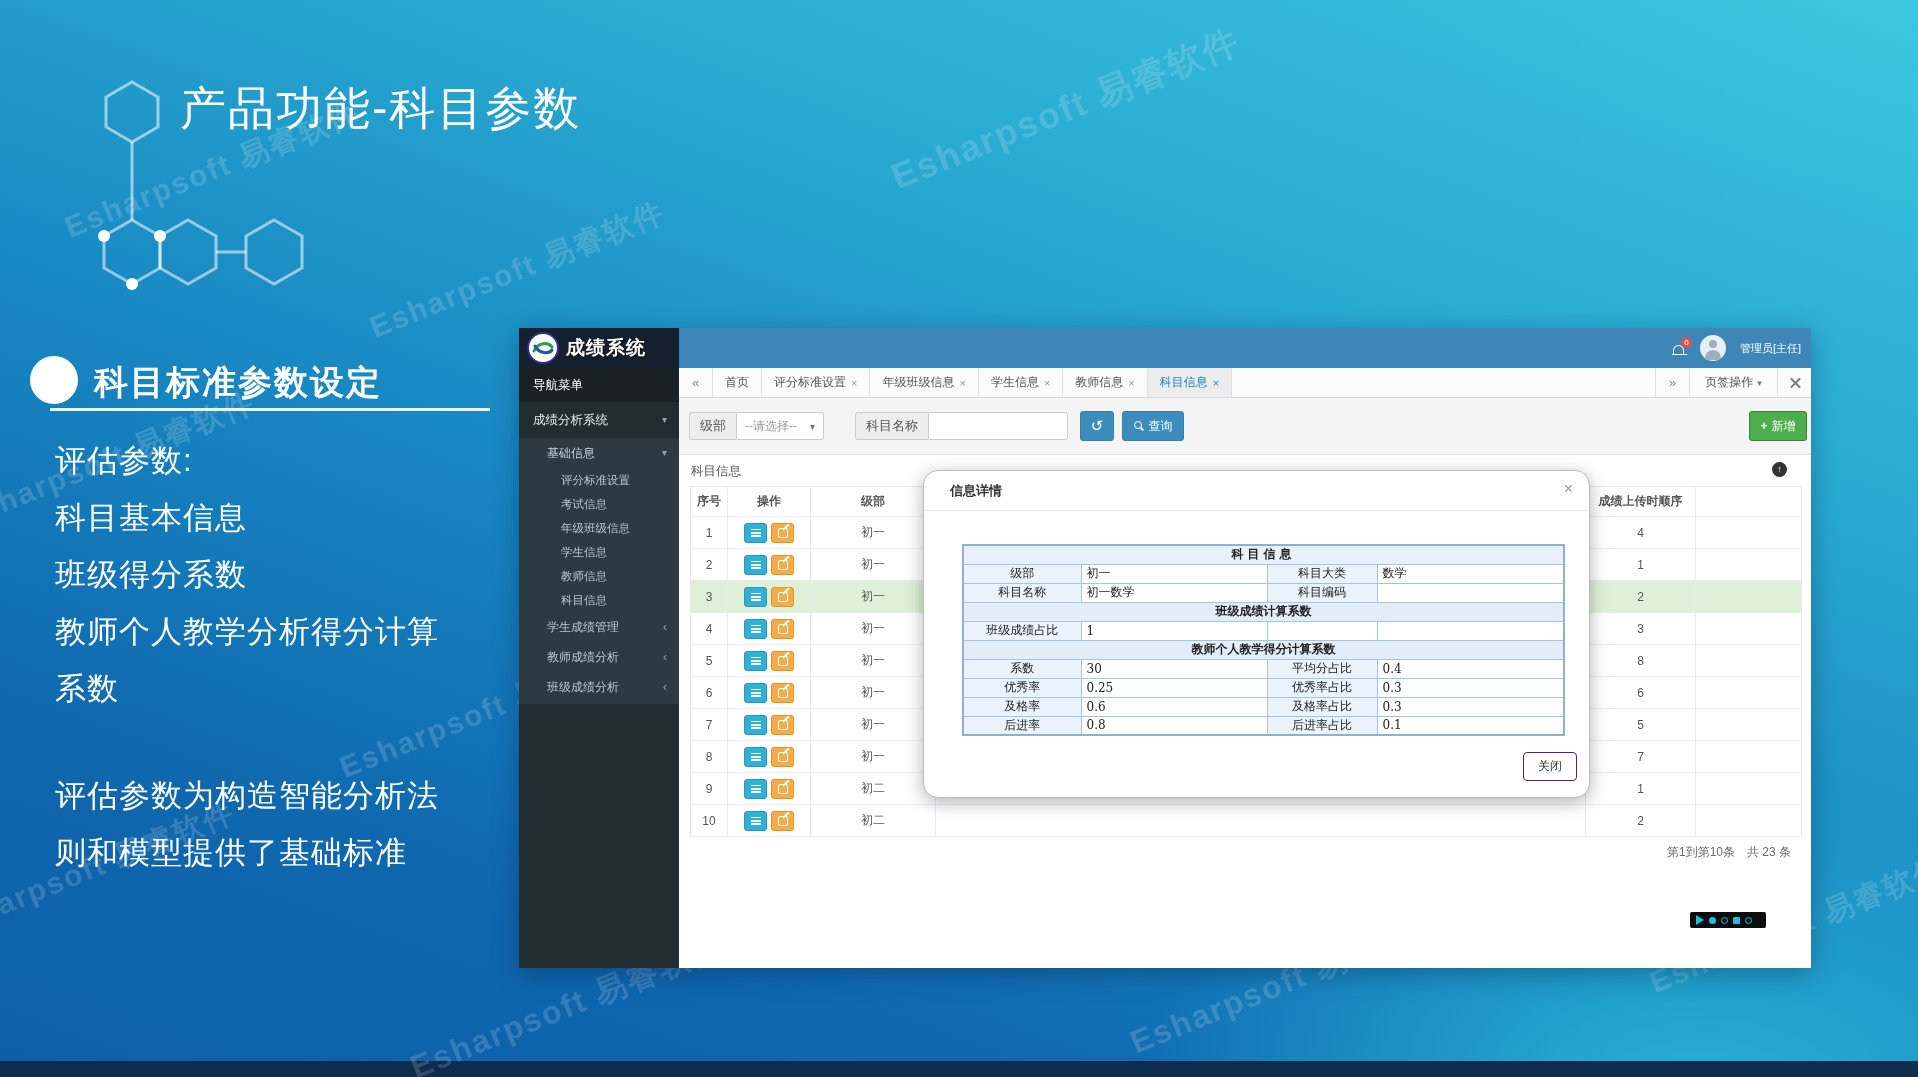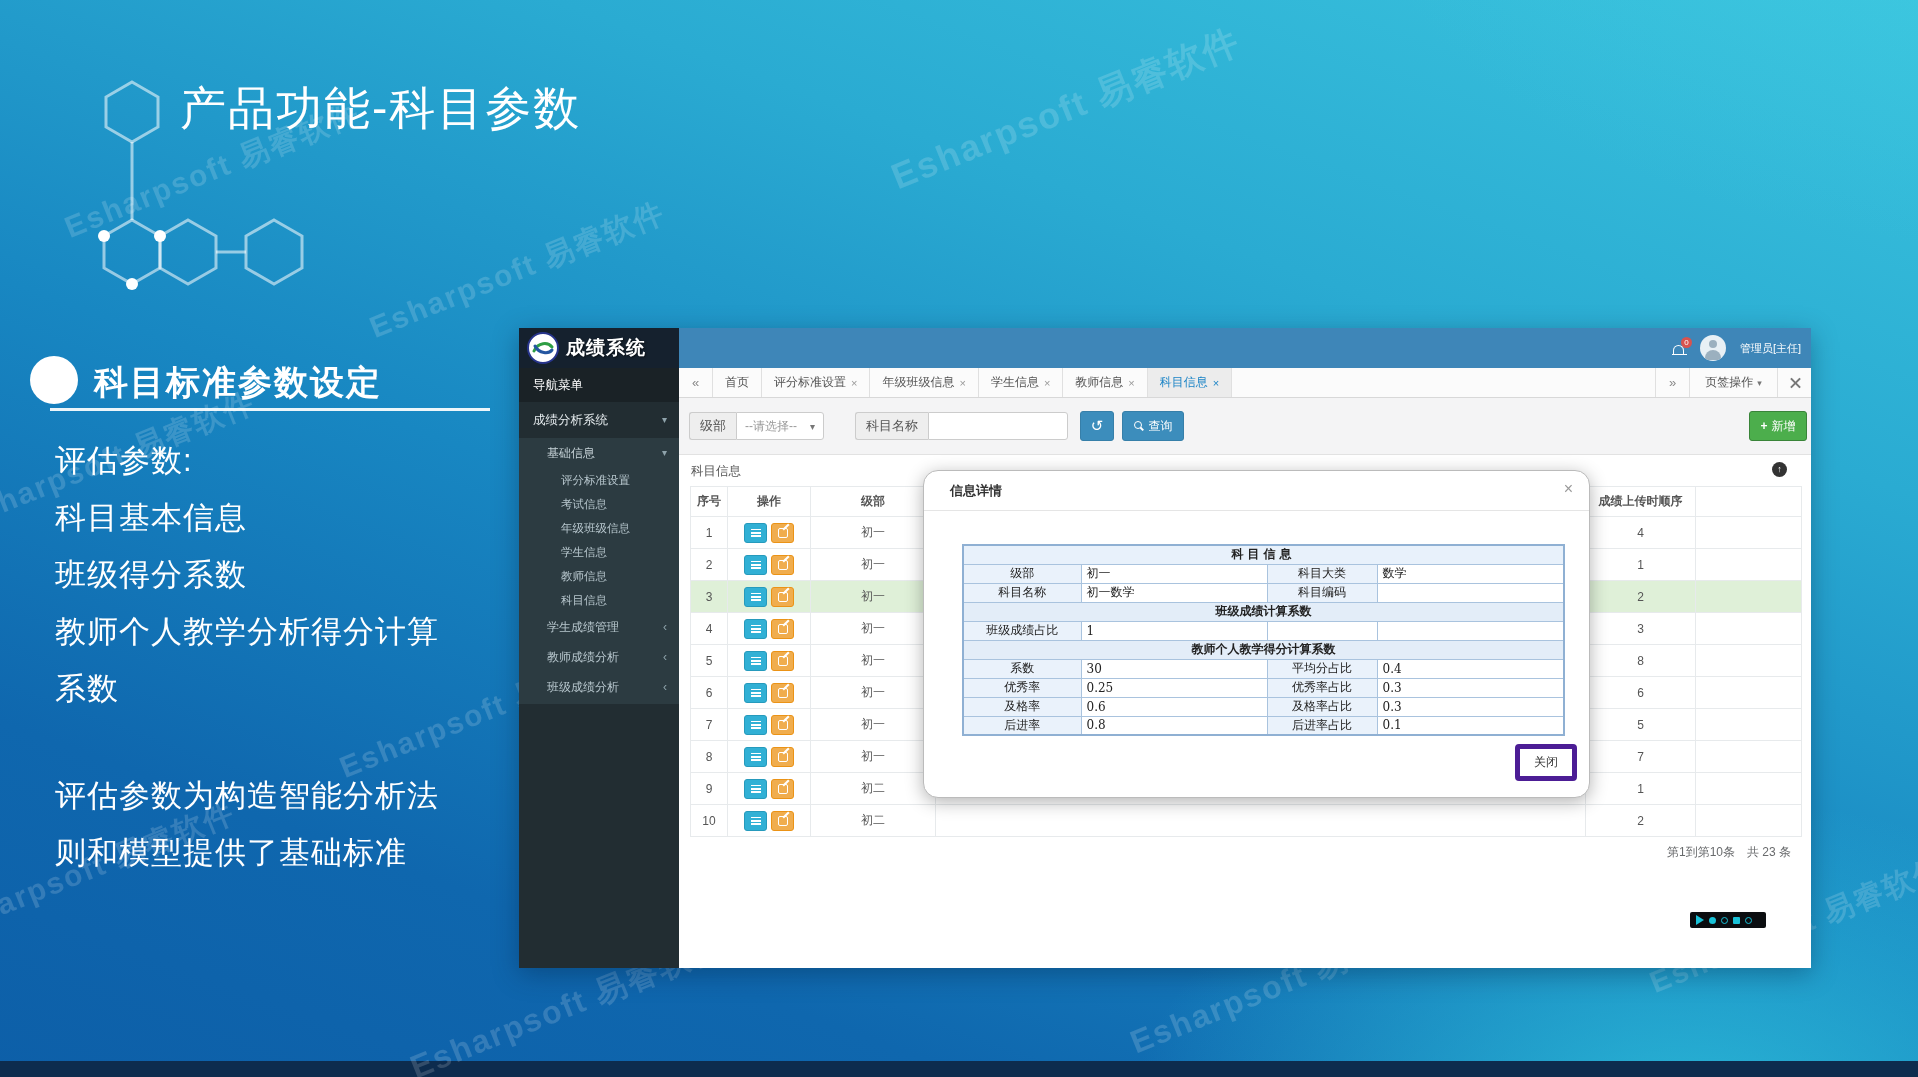--- a/index.html
+++ b/index.html
@@ -153,21 +153,21 @@
                  table-layout:fixed; font-family:"DejaVu Serif","Liberation Serif",serif; }
   table.detail td { border:1px solid #a9c3de; font-size:12px; color:#222; height:19px; padding:0 5px; }
   table.detail { border:2px solid #8fb0d3; }
   td.dlbl { background:#eaf2fb; text-align:center; }
   td.dval { background:#fff; text-align:left; }
   td.dtitle { background:#e8f1fb; text-align:center; font-size:19px; font-weight:bold; height:30px;
               letter-spacing:4px; color:#1d1d1d; }
   td.dsec { background:#e3edf8; text-align:center; font-weight:bold; font-size:12.5px; }
   td.dremark { height:62px; }
   .modal-close-btn { position:absolute; right:12px; bottom:16px; padding:5px 14px; background:#fff;
-                     border:5px solid #4c1d95; border-radius:4px; font-size:12px; color:#333; }
+                     border:1px solid #4c1d95; border-radius:4px; font-size:12px; color:#333; }
 </style>
 </head>
 <body>
 
 <div id="slide">
 
   <div class="wm" style="left:55px;top:150px;font-size:30px;">Esharpsoft 易睿软件</div>
   <div class="wm" style="left:880px;top:85px;font-size:36px;">Esharpsoft 易睿软件</div>
   <div class="wm" style="left:360px;top:250px;font-size:30px;">Esharpsoft 易睿软件</div>
   <div class="wm" style="left:-50px;top:440px;font-size:30px;">Esharpsoft 易睿软件</div>

